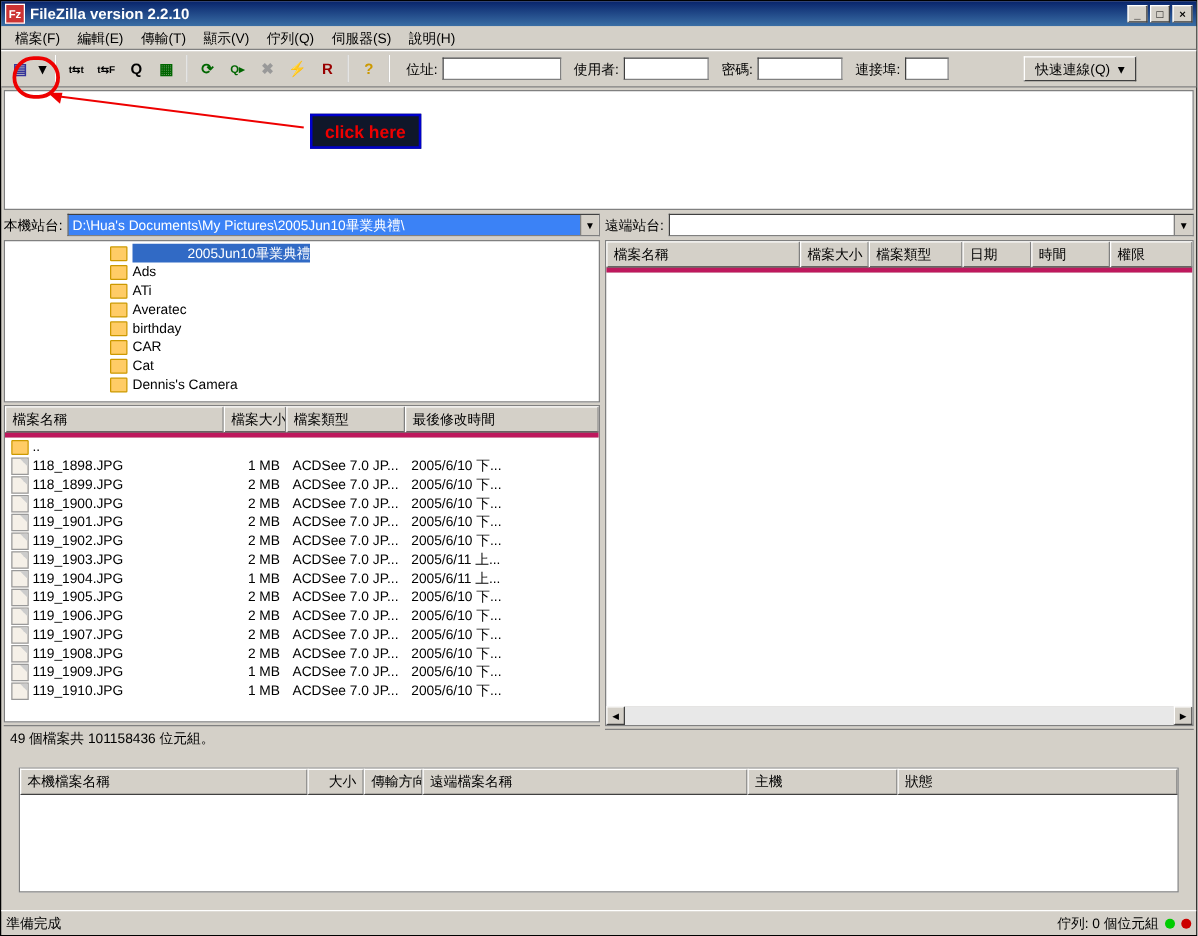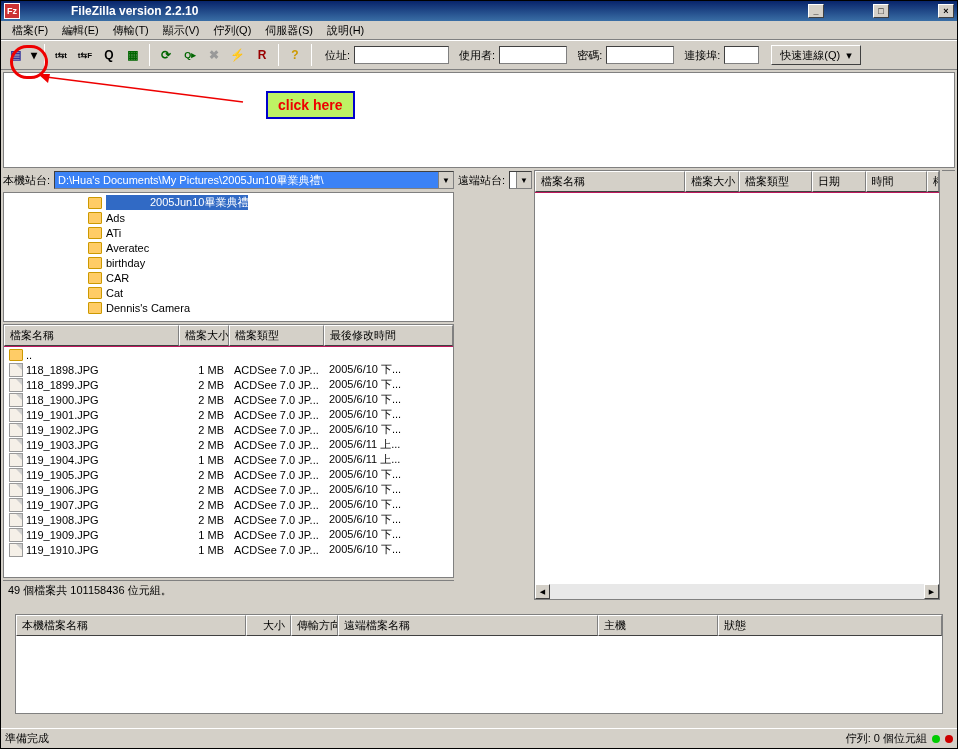--- a/index.html
+++ b/index.html
@@ -1,47 +1,47 @@
 <!DOCTYPE html>
 <html><head>
 <meta charset="utf-8">
 <style>
   * { box-sizing: border-box; }
   html, body { margin:0; padding:0; font-family: "Microsoft Sans Serif", Tahoma, sans-serif; font-size:11px; background:#fff; }
   .window { width:958px; height:749px; border:1px solid #000; display:flex; flex-direction:column; background:#d4d0c8; }
-  .titlebar { height:20px; background:linear-gradient(#08246b,#3a6ea5); color:#fff; font-weight:bold; display:flex; align-items:center; padding:0 3px; font-size:12px;gap:47px; }
+  .titlebar { height:20px; background:linear-gradient(#08246b,#3a6ea5); color:#fff; font-weight:bold; display:flex; align-items:center; padding:0 3px; font-size:12px; }
   .titlebar .app-icon { width:16px; height:16px; background:#c33; border:1px solid #fff; margin-right:4px; display:flex;align-items:center;justify-content:center;font-size:9px;color:#fff;font-weight:bold;}
   .titlebar .spacer { flex:1; }
   .titlebtn { width:16px; height:14px; background:#d4d0c8; border:1px solid #fff; border-right-color:#404040; border-bottom-color:#404040; margin-left:2px; display:flex;align-items:center;justify-content:center;font-size:9px;color:#000;font-weight:bold; }
   .menubar { height:19px; background:#d4d0c8; display:flex; align-items:center; padding:0 4px; gap:0; border-bottom:1px solid #808080;}
   .menubar span { padding:2px 7px; cursor:default; }
   .toolbar { height:30px; background:#d4d0c8; display:flex; align-items:center; padding:2px 4px; gap:2px; border-bottom:1px solid #808080; border-top:1px solid #fff;}
   .tbtn { width:22px; height:22px; border:1px solid #d4d0c8; display:flex;align-items:center;justify-content:center; font-size:12px; font-weight:bold; cursor:default;}
   .sep { width:1px; height:22px; background:#808080; border-right:1px solid #fff; margin:0 3px;}
   .tlabel { margin-left:8px; margin-right:2px; }
   .tinput { border:1px solid #808080; border-top-color:#404040; border-left-color:#404040; background:#fff; height:18px; padding:0 2px; font-family:inherit; font-size:11px;}
-  .qcbtn { border:1px solid #fff; border-right-color:#404040; border-bottom-color:#404040; background:#d4d0c8; height:20px; padding:0 8px; font-family:inherit; font-size:11px; cursor:default; display:flex;align-items:center;}
+  .qcbtn { border:1px solid #fff; border-right-color:#404040; border-bottom-color:#404040; background:#d4d0c8; height:20px; padding:0 8px; font-family:inherit; font-size:11px; cursor:default; display:flex;align-items:center;margin-left:48px;}
   .logpane { background:#fff; border:1px solid #808080; margin:2px; height:96px; position:relative; }
   .annot-circle { position:absolute; left:10px; top:45px; width:38px; height:34px; border:3px solid #e00; border-radius:20px; pointer-events:none;}
   .annot-arrow { position:absolute; left:38px; top:74px; width:210px; height:30px; pointer-events:none;}
-  .annot-box { position:absolute; left:266px; top:91px; border:2px solid #00c; padding:4px 10px; color:#e00; font-weight:bold; font-size:14px; background:#bef264;}
+  .annot-box { position:absolute; left:248px; top:91px; border:2px solid #00c; padding:4px 10px; color:#e00; font-weight:bold; font-size:14px; background:#0f172a;}
   .split-h { flex:1; display:flex; margin:0 2px; gap:4px; min-height:0;}
   .leftcol { width:477px; display:flex; flex-direction:column; gap:2px; min-height:0;}
-  .rightcol { flex:1; display:flex; gap:2px; min-height:0;}
+  .rightcol { flex:1; display:flex; flex-direction:column; gap:2px; min-height:0;}
   .siterow { display:flex; align-items:center; height:20px; gap:4px;}
   .combo { flex:1; display:flex; border:1px solid #808080; border-top-color:#404040; border-left-color:#404040; background:#fff; height:18px;}
   .combo .sel { flex:1; background:#3b82f6; color:#fff; padding:1px 3px; overflow:hidden; white-space:nowrap;}
   .combo .dd { width:15px; background:#d4d0c8; border-left:1px solid #808080; display:flex;align-items:center;justify-content:center;font-size:8px;}
   .treebox { border:1px solid #808080; background:#fff; height:130px; overflow-y:scroll; overflow-x:hidden; padding:2px 4px;}
   .treeitem { display:flex; align-items:center; gap:4px; height:15px; padding-left:80px;}
   .treeitem.sel { padding-left:80px;}
   .treeitem.sel .tlab { background:#316ac5; color:#fff;padding-left:44px; }
   .foldericon { width:14px;height:12px; background:#fc6; border:1px solid #c90; border-radius:1px; flex-shrink:0;}
   .listview { flex:1; border:1px solid #808080; background:#fff; display:flex; flex-direction:column; min-height:0; overflow:hidden;}
-  .lvhead { display:flex; background:#d4d0c8; border-bottom:1px solid #be185d; flex-shrink:0;}
+  .lvhead { display:flex; background:#d4d0c8; border-bottom:4px solid #be185d; flex-shrink:0;}
   .lvcol { padding:2px 5px; border-right:1px solid #808080; border-top:1px solid #fff; border-left:1px solid #fff; border-bottom:1px solid #404040; overflow:hidden; white-space:nowrap; font-size:11px;}
   .lvbody { flex:1; overflow-y:scroll; overflow-x:hidden;}
   .lvrow { display:flex; height:15px; align-items:center;}
   .lvcell { padding:1px 5px; overflow:hidden; white-space:nowrap; text-overflow:clip; font-size:11px;}
   .fileicon { width:14px;height:14px; background:#f5f0e8; border:1px solid #999; flex-shrink:0; margin-right:3px; position:relative;}
   .fileicon::after{content:"";position:absolute;right:0;top:0;border:3px solid transparent;border-top-color:#ccc;border-right-color:#ccc;}
   .statusline { padding:2px 5px; border-top:1px solid #808080; background:#d4d0c8; font-size:11px;}
   .queuepane { margin:14px; border:1px solid #808080; background:#fff; height:100px; display:flex; flex-direction:column; }
   .queuehead { display:flex; background:#d4d0c8;}
   .statusbar { height:20px; border-top:1px solid #fff; display:flex; align-items:center; padding:0 4px; font-size:11px;}

